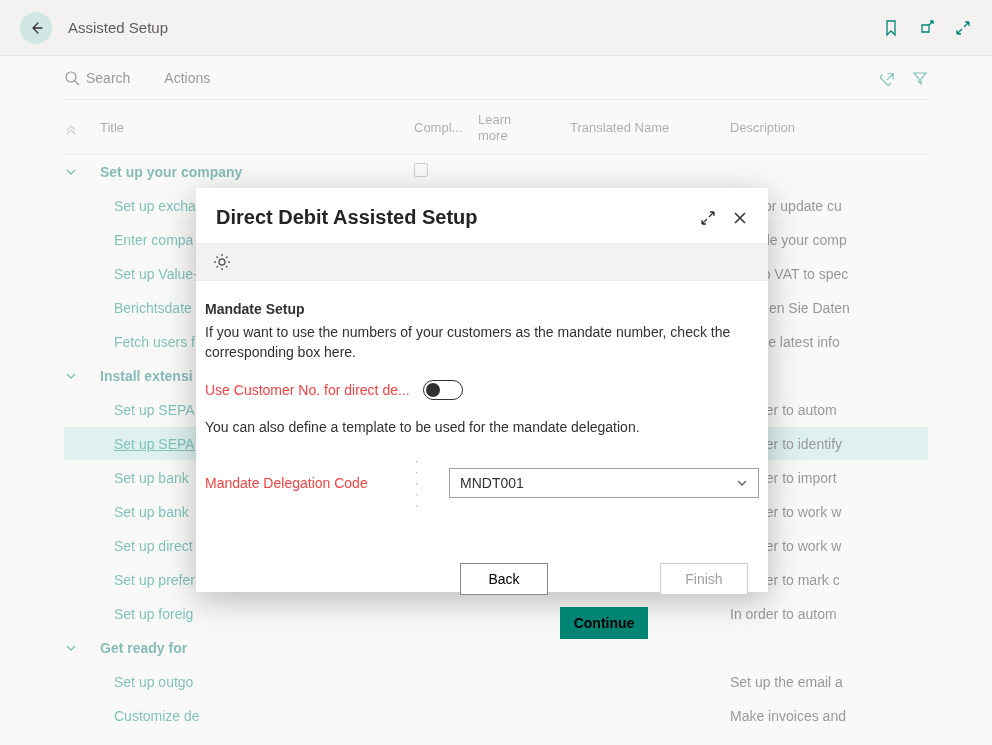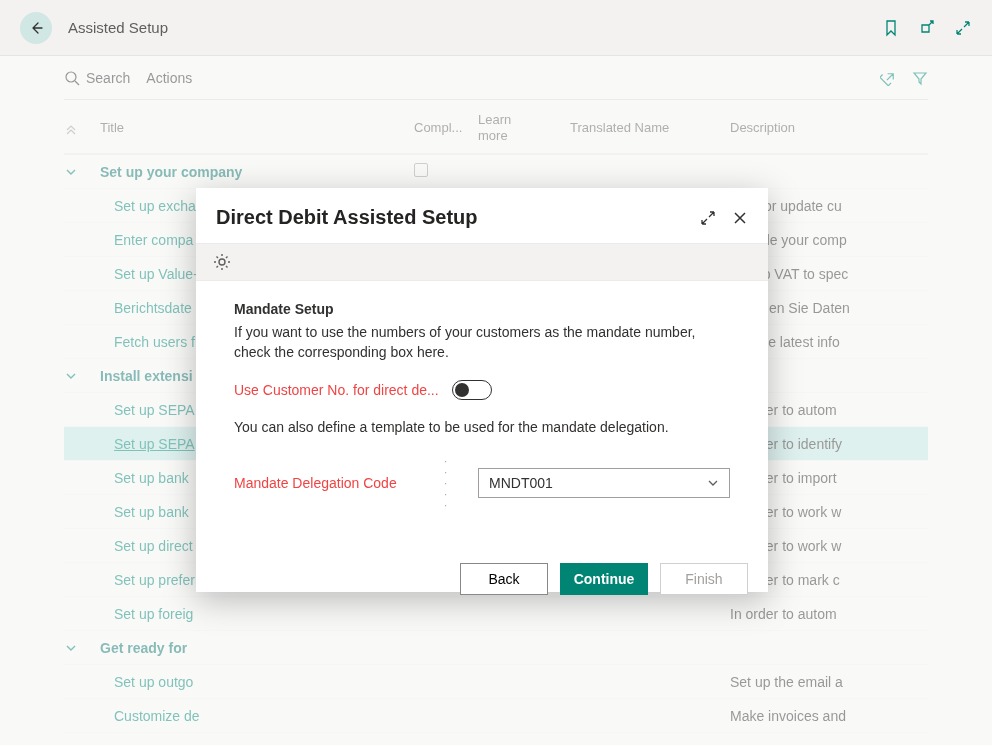--- a/index.html
+++ b/index.html
@@ -29,21 +29,21 @@
     margin-right: 16px;
   }
   .page-title { font-size: 15px; color: #605e5c; }
   .header-actions { margin-left: auto; display: flex; gap: 18px; }
   .hdr-icon { color: #008575; width: 18px; height: 18px; display: flex; align-items: center; justify-content: center; }
   .content { padding: 0 64px; position: relative; }
   .toolbar {
     height: 44px;
     display: flex;
     align-items: center;
-    gap: 16px;
+    gap: 34px;
     border-bottom: 1px solid #d6d6d6;
     font-size: 14px;
     color: #323130;
   }
   .search-wrap { display: flex; align-items: center; gap: 6px; }
   .toolbar .right { margin-left: auto; display: flex; gap: 14px; }
   .grid { border-top: 1px solid #e5e5e5; }
   .grid-head {
     display: flex;
     align-items: center;
@@ -102,21 +102,21 @@
   .modal-head-icons { margin-left: auto; display: flex; gap: 16px; color: #323130; }
   .modal-tabs {
     background: #f3f2f1;
     border-top: 1px solid #edebe9;
     border-bottom: 1px solid #edebe9;
     padding: 8px 16px;
     display: flex;
     align-items: center;
   }
   .modal-body {
-    padding: 20px 38px;
+    padding: 20px 9px;
     flex: 1 1 auto;
   }
   .modal-body h4 { font-size: 14px; font-weight: 600; margin-bottom: 6px; }
   .modal-body p { font-size: 14px; color: #323130; line-height: 1.4; margin-bottom: 18px; }
   .form-row { display: flex; align-items: center; margin-bottom: 18px; }
   .form-row label { flex: 0 0 210px; font-size: 14px; color: #ef4444; }
   .dots { flex: 0 0 8px; color: #a19f9d; letter-spacing: 3px; font-size: 10px; }
   .toggle {
     width: 40px; height: 20px;
     border: 1px solid #323130;
@@ -154,21 +154,21 @@
     min-width: 88px;
     height: 32px;
     border: 1px solid #8a8886;
     background: #fff;
     font-size: 14px;
     display: inline-flex;
     align-items: center;
     justify-content: center;
     cursor: pointer;
   }
-  .btn-primary { background: #008575; border-color: #008575; color: #ffffff; font-weight: 600; }
+  .btn-primary { background: #008575; border-color: #008575; color: #000000; font-weight: 600; margin-top: 44px; }
   .btn-disabled { color: #a19f9d; border-color: #d2d0ce; cursor: default; }
   svg { display: block; }
 </style>
 </head>
 <body>
 
 <div class="page-header">
   <div class="back-circle">
     <svg width="16" height="16" viewBox="0 0 16 16">
       <path d="M10 3 L5 8 L10 13 M5 8 H14" stroke="#323130" stroke-width="1.3" fill="none" stroke-linecap="round" stroke-linejoin="round"></path>

